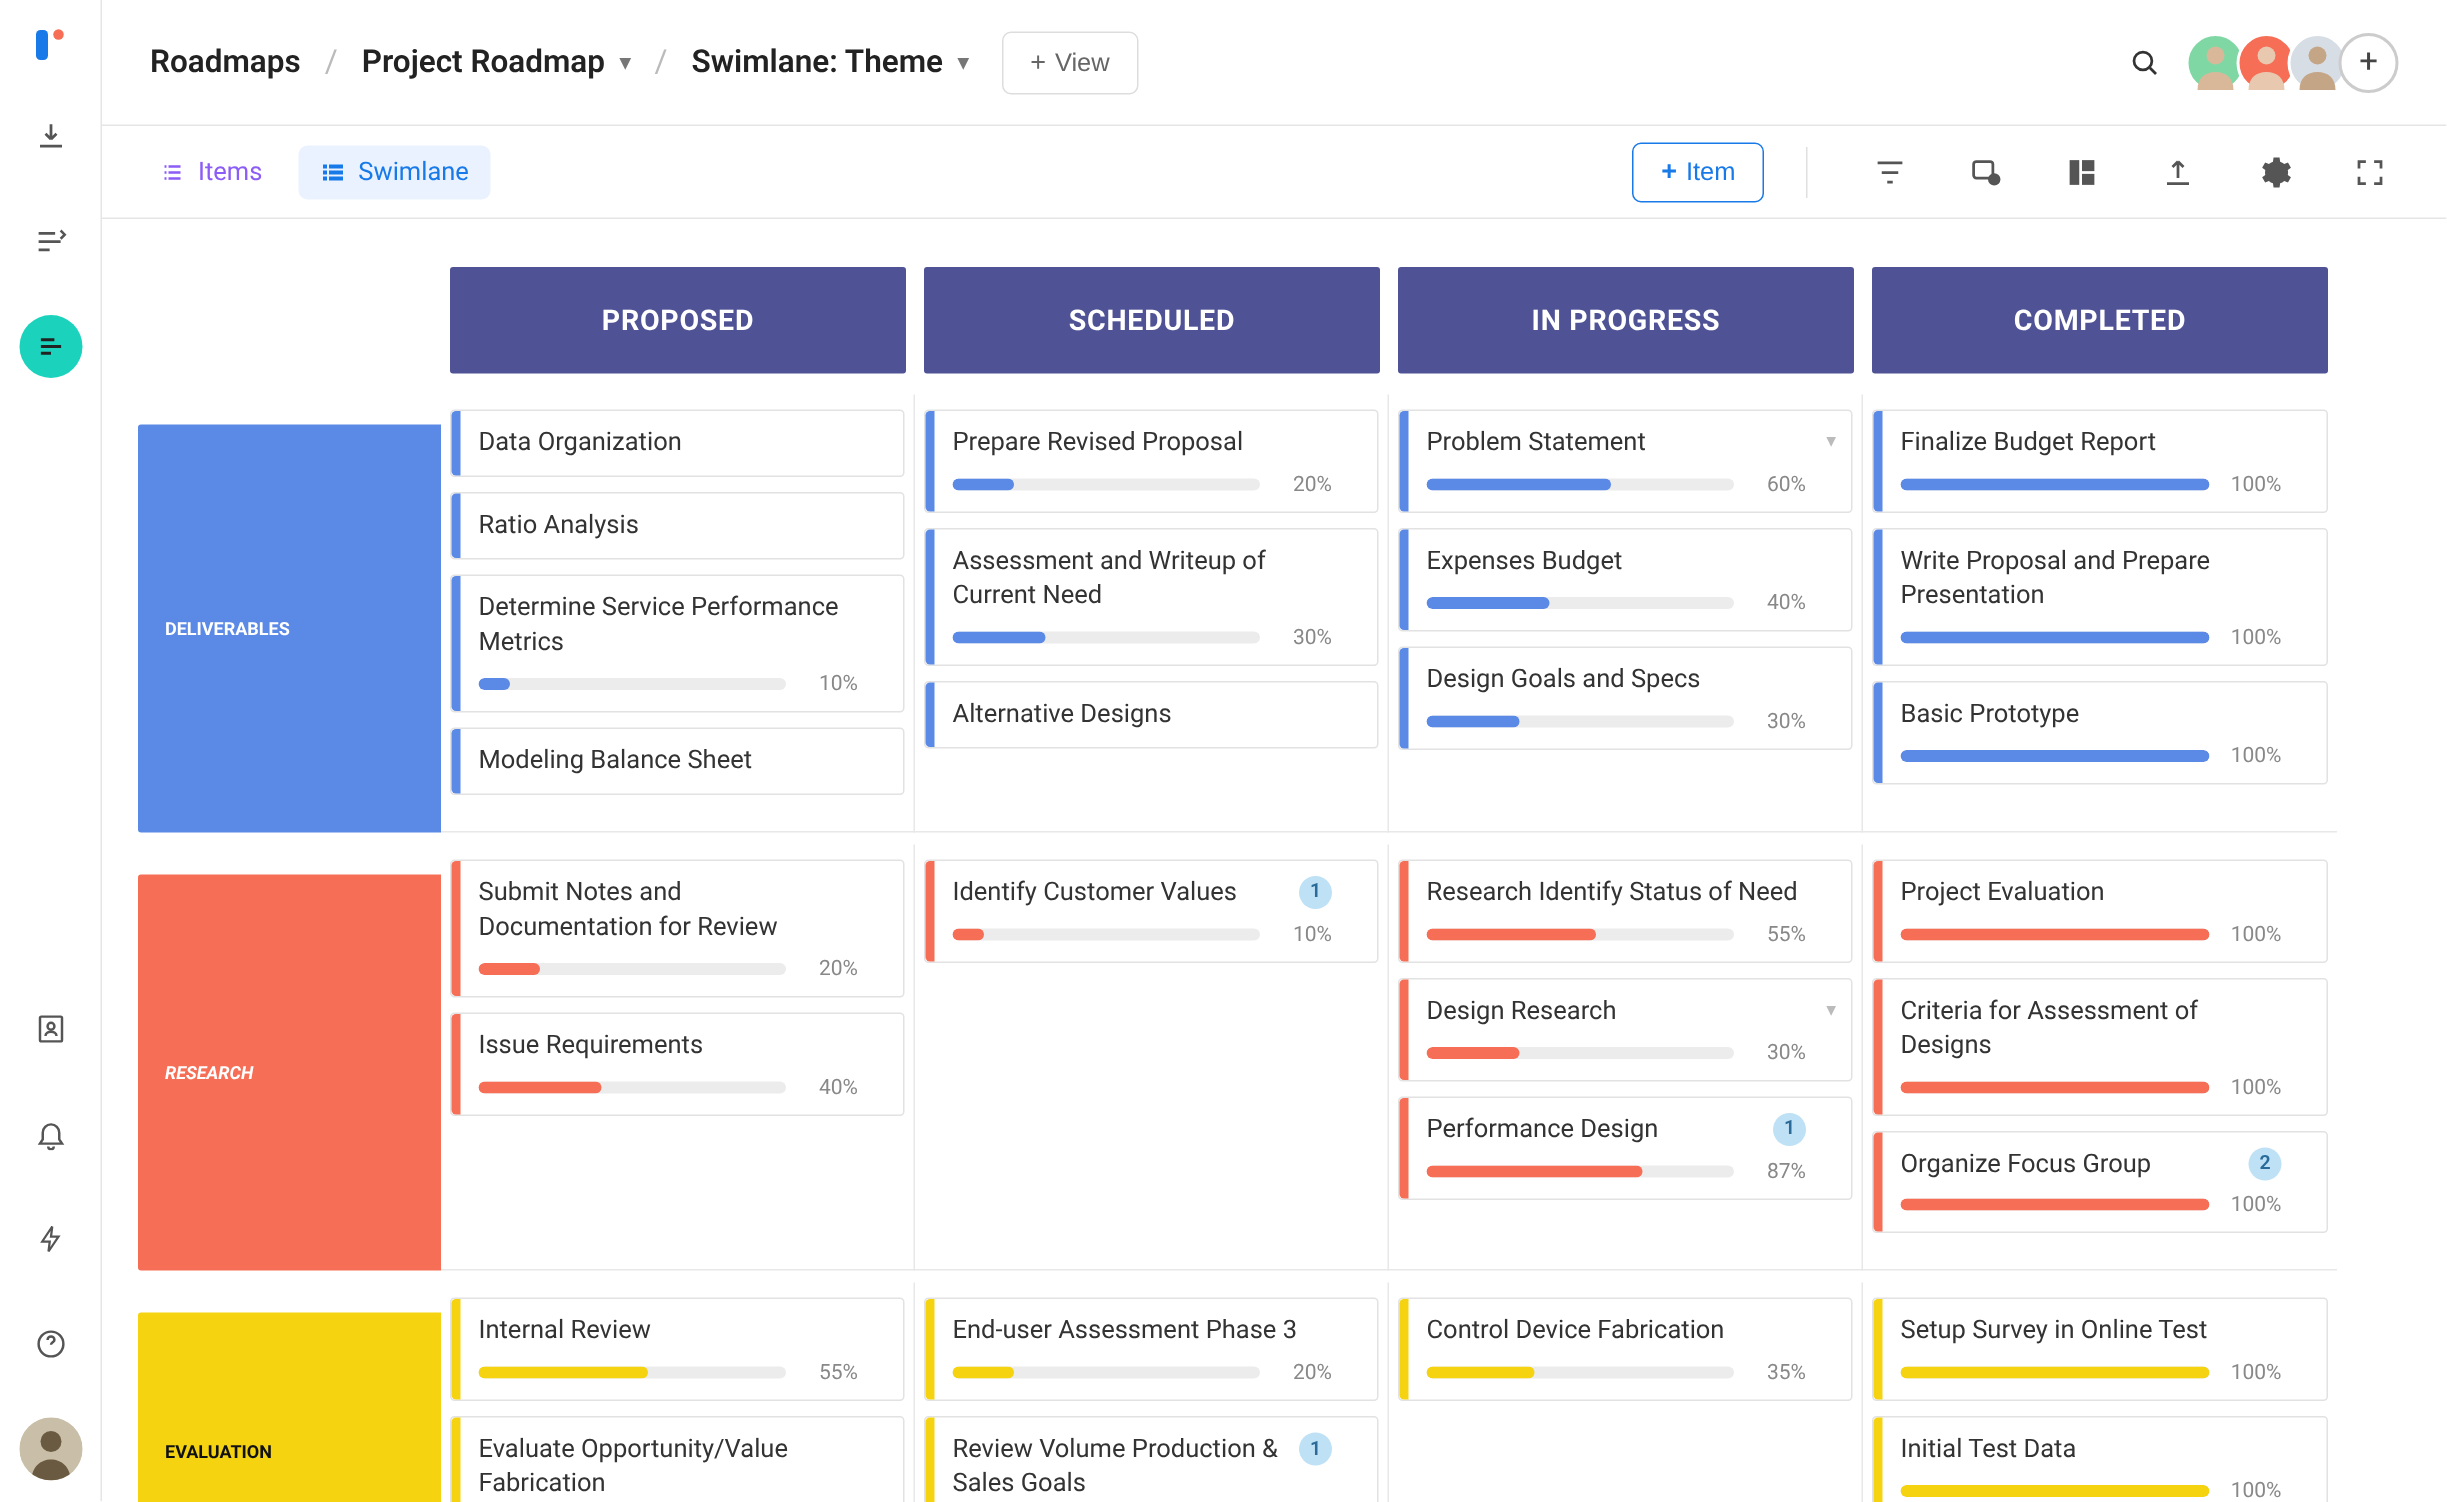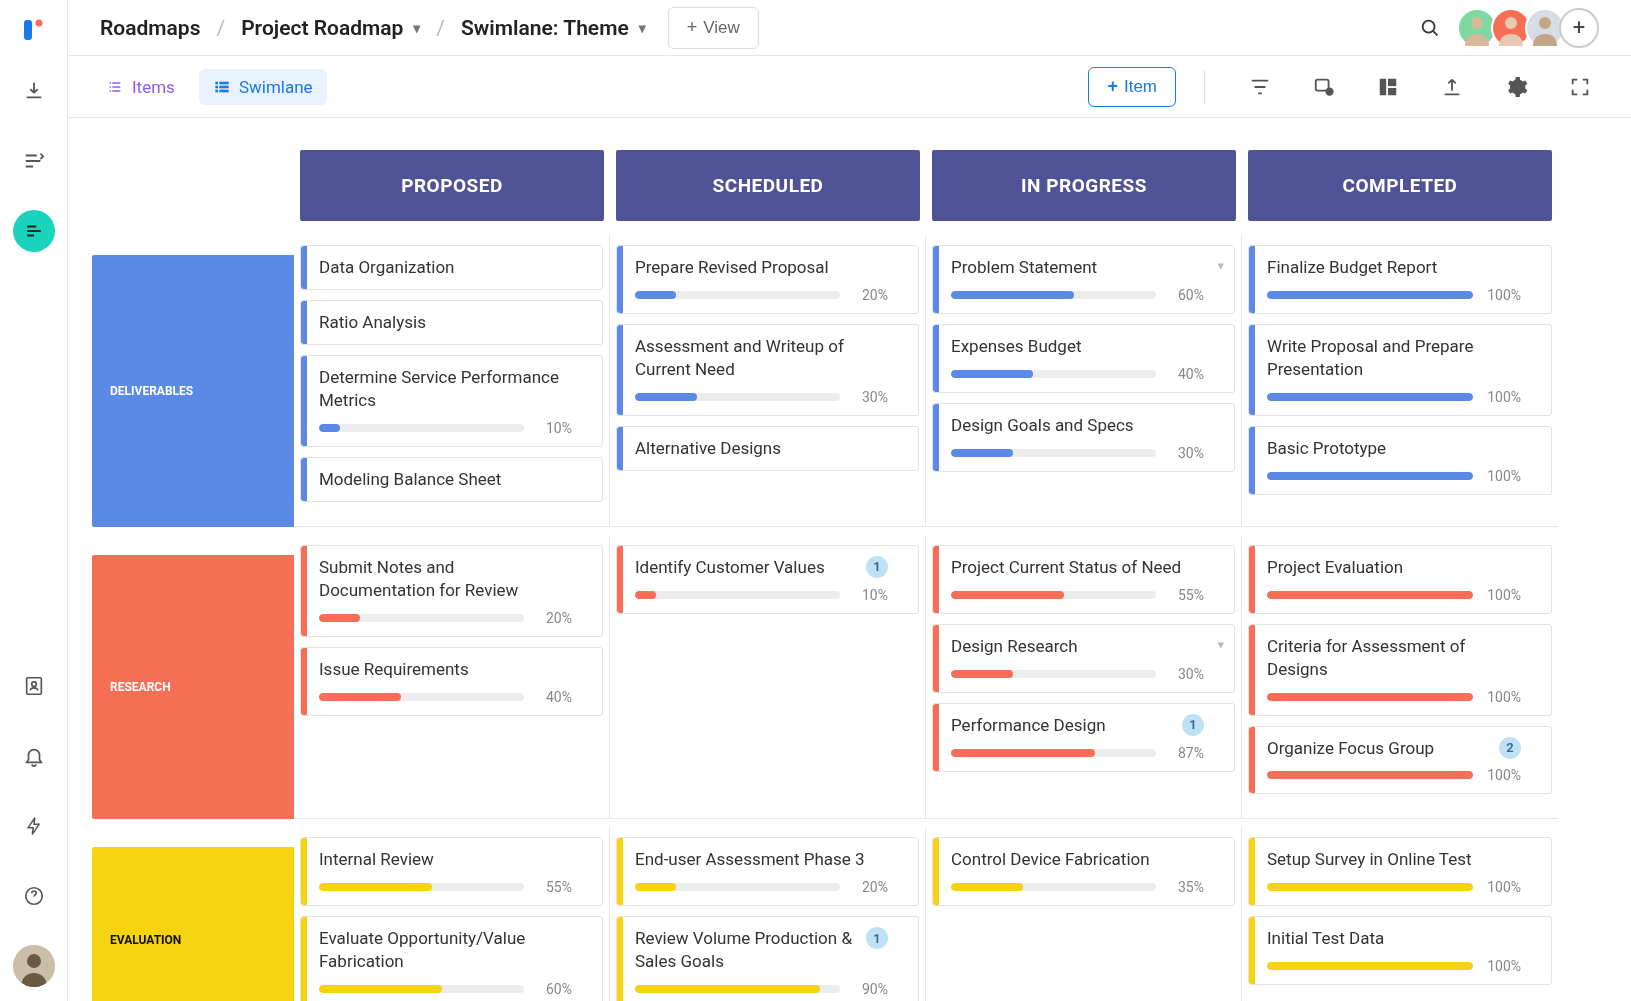--- a/index.html
+++ b/index.html
@@ -8,21 +8,21 @@
     
     .leftbar { width: 68px; border-right: 1px solid #e5e5e5; display: flex; flex-direction: column; align-items: center; padding-top: 18px; gap: 28px; background: #fff; }
     .leftbar .logo { width: 24px; height: 24px; display:flex; align-items:center; }
     .leftbar .nav-icon { width: 42px; height: 42px; display: flex; align-items: center; justify-content: center; color: #555; cursor: pointer; border-radius: 50%; }
     .leftbar .nav-icon.active { background: #1bd3bd; color: #222; }
     .leftbar .spacer { flex: 1; }
     .leftbar .avatar { width: 42px; height: 42px; border-radius: 50%; background: #d8d0c0; margin-bottom: 14px; overflow:hidden; display:flex; align-items:center; justify-content:center; }
     
     .main { flex: 1; display: flex; flex-direction: column; }
     
-    .topbar { height: 56px; display: flex; align-items: center; padding: 0 32px; border-bottom: 1px solid #e5e5e5; }
+    .topbar { height: 84px; display: flex; align-items: center; padding: 0 32px; border-bottom: 1px solid #e5e5e5; }
     .crumbs { display: flex; align-items: center; gap: 16px; }
     .crumb { font-size: 21px; font-weight: 600; color: #222; cursor: pointer; display: flex; align-items: center; gap: 10px; }
     .crumb-sep { color: #bbb; font-size: 21px; }
     .chev { font-size: 14px; color: #777; }
     .view-btn { margin-left: 22px; height: 42px; border: 1px solid #ddd; border-radius: 6px; padding: 0 18px; background: #fff; font-size: 17px; color: #666; display: flex; align-items: center; gap: 6px; cursor: pointer; }
     .topbar .grow { flex: 1; }
     .search-icon { color: #333; cursor: pointer; margin-right: 22px; }
     .avatars { display: flex; }
     .avatars .av { width: 40px; height: 40px; border-radius: 50%; border: 2px solid #fff; margin-left: -6px; display:flex; align-items:center; justify-content:center; }
     .avatars .plus { background: #fff; border: 2px solid #ccc; color: #444; font-size: 22px; }
@@ -367,21 +367,21 @@
                 <div class="card-title">Basic Prototype</div>
               </div>
               <div class="prog-row">
                 <div class="prog-bar">
                   <div class="prog-fill" style="width: 100%; background: rgb(90, 137, 230);"></div>
                 </div>
                 <div class="prog-pct">100%</div>
               </div>
             </div>
           </div>
-          <div class="lane-label" style="background: rgb(246, 110, 85);">RESEARCH</div>
+          <div class="lane-label" style="background: rgb(246, 110, 85); font-style: italic;">RESEARCH</div>
           <div class="cell">
             <div class="card has-prog">
               <div class="stripe" style="background: rgb(246, 110, 85);"></div>
               <div class="title-row">
                 <div class="card-title">Submit Notes and Documentation for Review</div>
               </div>
               <div class="prog-row">
                 <div class="prog-bar">
                   <div class="prog-fill" style="width: 20%; background: rgb(246, 110, 85);"></div>
                 </div>
@@ -413,21 +413,21 @@
                   <div class="prog-fill" style="width: 10%; background: rgb(246, 110, 85);"></div>
                 </div>
                 <div class="prog-pct">10%</div>
               </div>
             </div>
           </div>
           <div class="cell">
             <div class="card has-prog">
               <div class="stripe" style="background: rgb(246, 110, 85);"></div>
               <div class="title-row">
-                <div class="card-title">Project Current Status of Need</div>
+                <div class="card-title">Research Identify Status of Need</div>
               </div>
               <div class="prog-row">
                 <div class="prog-bar">
                   <div class="prog-fill" style="width: 55%; background: rgb(246, 110, 85);"></div>
                 </div>
                 <div class="prog-pct">55%</div>
               </div>
             </div>
             <div class="card has-prog">
               <div class="stripe" style="background: rgb(246, 110, 85);"></div>

